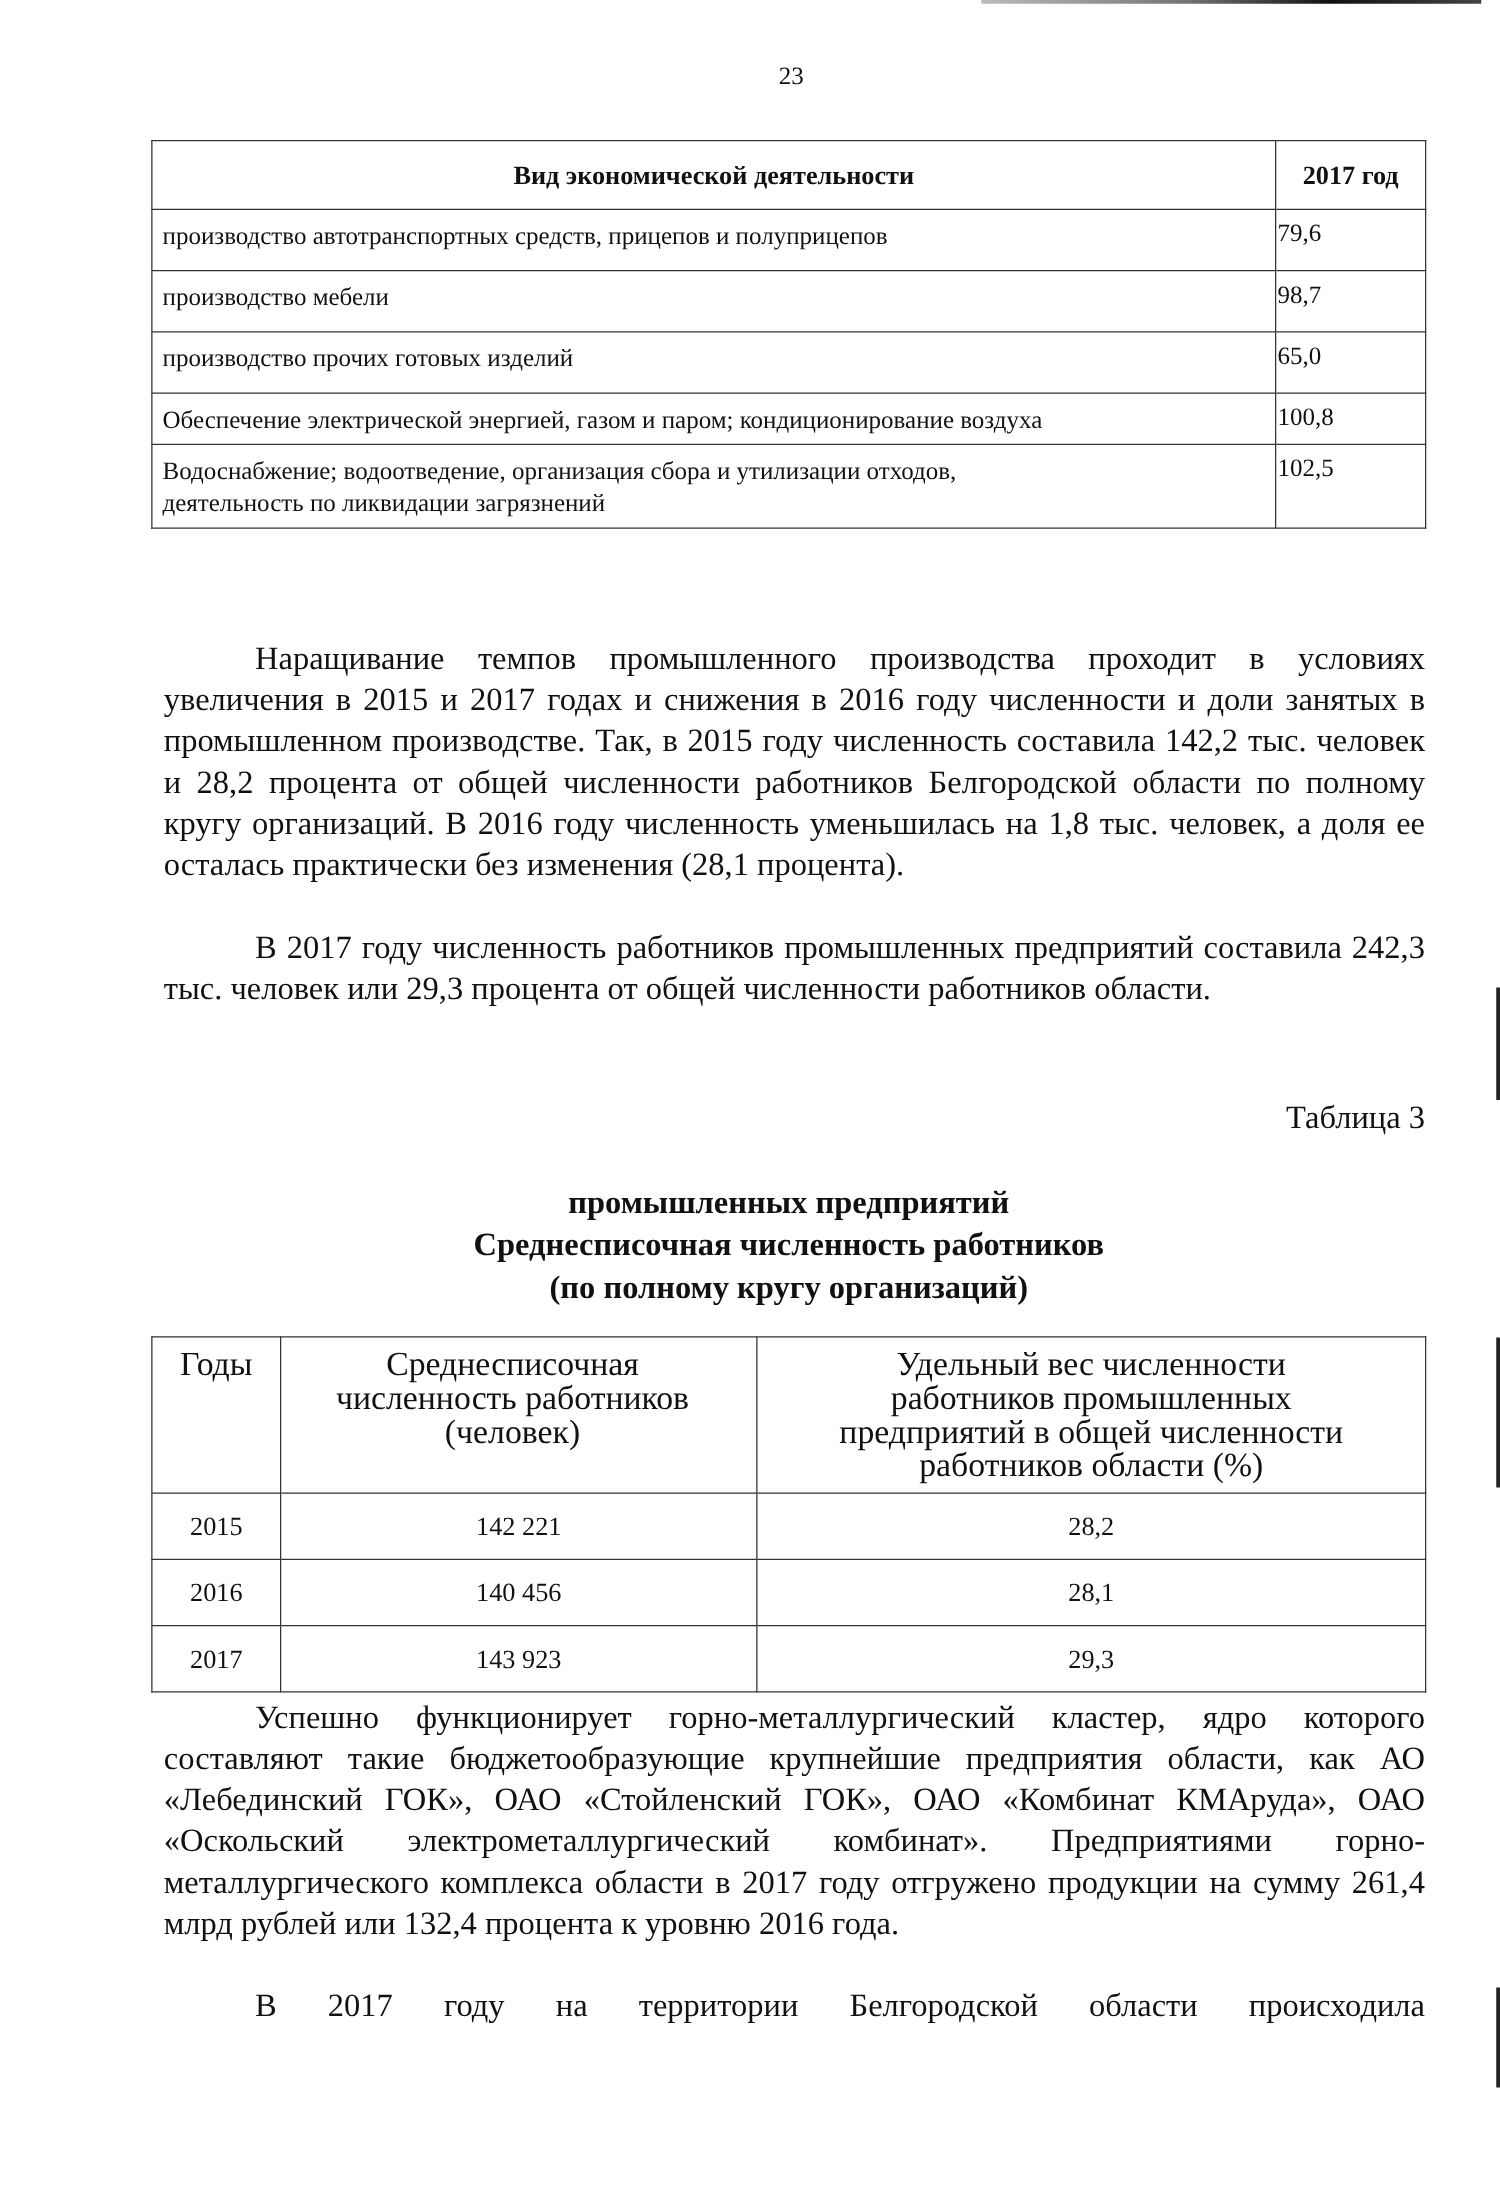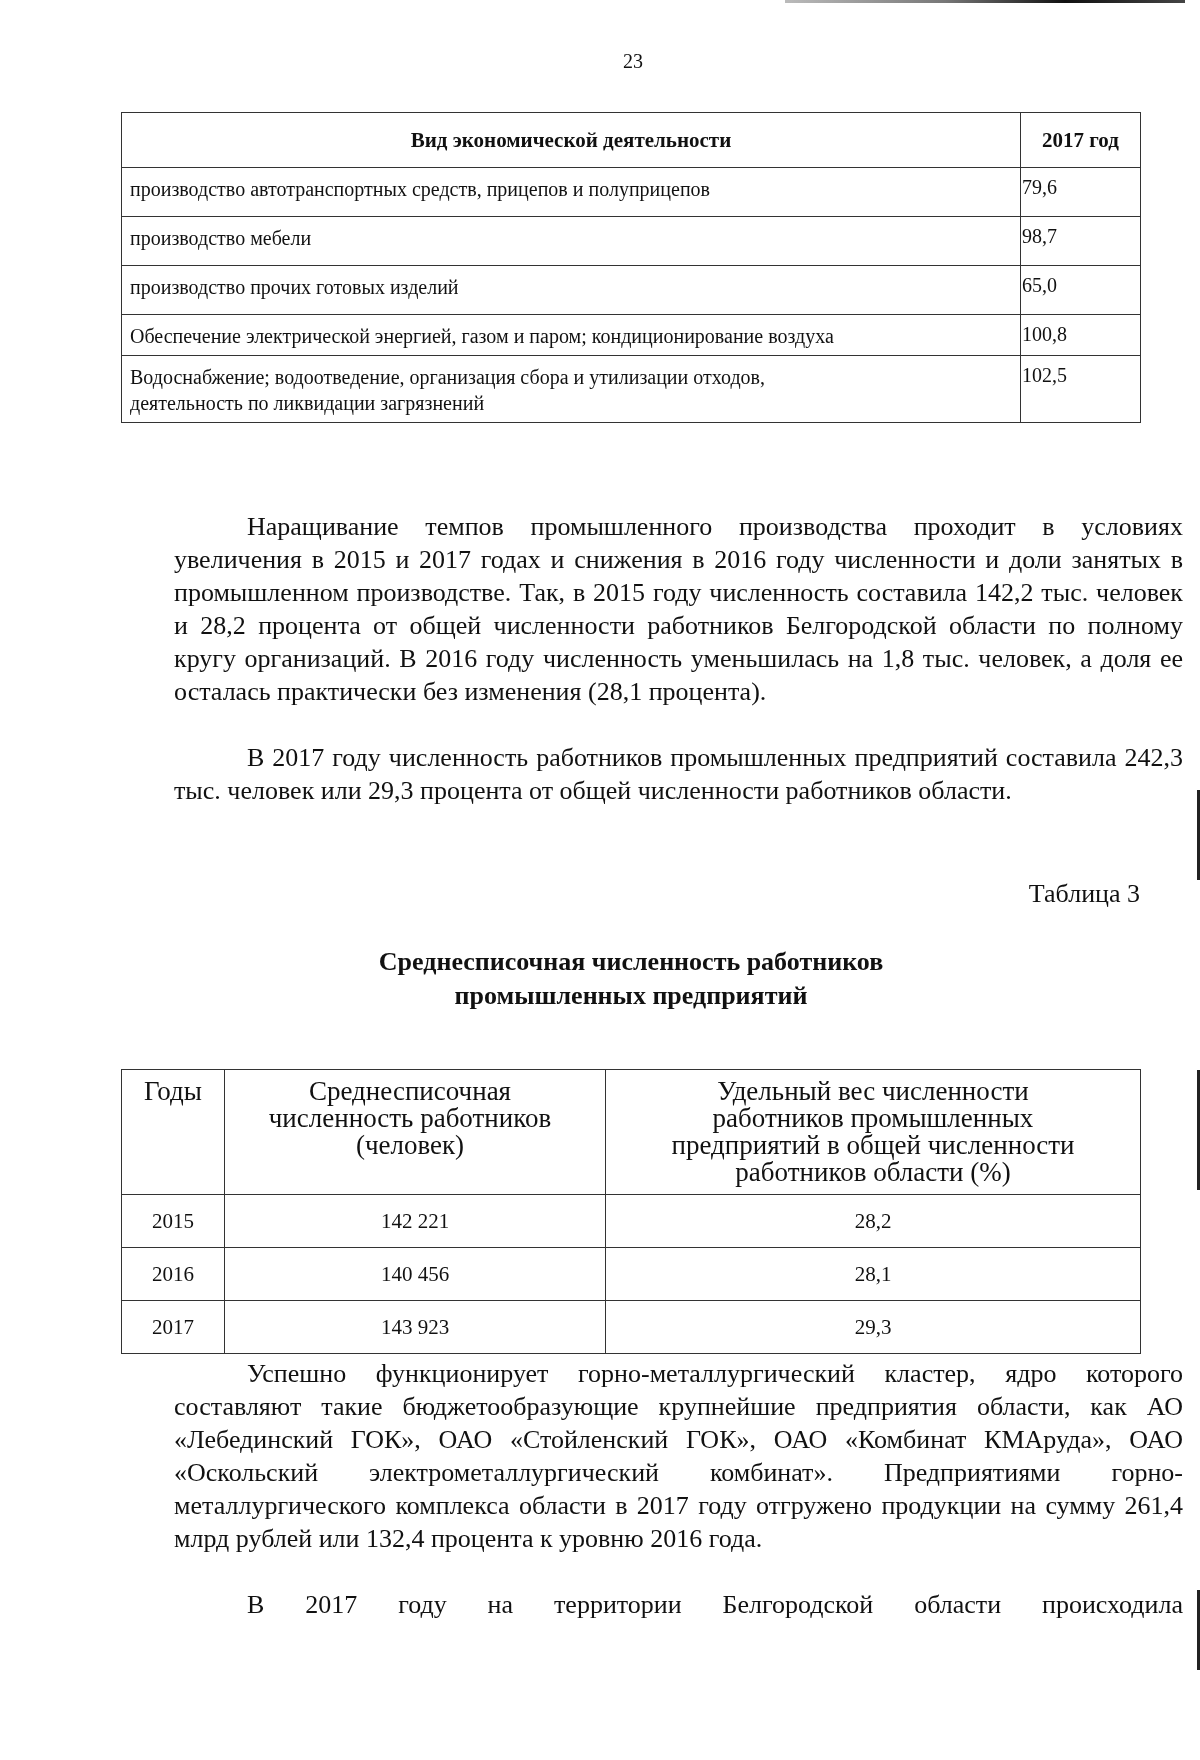--- a/index.html
+++ b/index.html
@@ -21,21 +21,21 @@
   table { border-collapse: collapse; position: absolute; }
   td, th { border: 1.5px solid #333; }
   
   #t1 { left: 121px; top: 112px; width: 1020px; font-size: 20px; padding-left: 24px; }
   #t1 th { font-weight: bold; height: 52px; font-size: 21px; }
   #t1 td.label { padding: 8px 8px 6px 8px; line-height: 26px; vertical-align: top; }
   #t1 td.val { text-align: left; vertical-align: top; padding-top: 8px; width: 117px; }
   #t1 tr.r1 td { height: 34px; }
   .para {
     position: absolute; left: 131px; width: 1009px;
-    font-size: 26px; line-height: 33px; text-align: justify; margin-left: 43px;
+    font-size: 26px; line-height: 33px; text-align: justify;
   }
   .para .ind { display: inline-block; width: 73px; }
   .table-label {
     position: absolute; top: 879px; right: 60px; font-size: 26px;
   }
   .table-title {
     position: absolute; top: 945px; left: 121px; width: 1020px; text-align: center;
     font-size: 26px; font-weight: bold; line-height: 34px;
   }
   #t2 { left: 121px; top: 1069px; width: 1020px; font-size: 21px; }
@@ -86,22 +86,23 @@
 <div class="para" style="top:510px;">
   <span class="ind"></span><span>Наращивание темпов промышленного производства проходит в условиях увеличения в 2015 и 2017 годах и снижения в 2016 году численности и доли занятых в промышленном производстве. Так, в 2015 году численность составила 142,2 тыс. человек и 28,2 процента от общей численности работников Белгородской области по полному кругу организаций. В 2016 году численность уменьшилась на 1,8 тыс. человек, а доля ее осталась практически без изменения (28,1 процента).</span>
 </div>
 <div class="para" style="top:741px;">
   <span class="ind"></span><span>В 2017 году численность работников промышленных предприятий составила 242,3 тыс. человек или 29,3 процента от общей численности работников области.</span>
 </div>
 
 <div class="table-label">Таблица 3</div>
 
 <div class="table-title">
+  <div>промышленных предприятий</div>
   <div>Среднесписочная численность работников</div>
-  <div>промышленных предприятий</div>
+  <div>(по полному кругу организаций)</div>
 </div>
 
 <table id="t2">
   <thead>
     <tr>
       <th style="width:90px;">Годы</th>
       <th style="width:310px;padding-left:30px;padding-right:40px;">Среднесписочная численность работников (человек)</th>
       <th style="padding-left:50px;padding-right:50px;">Удельный вес численности работников промышленных предприятий в общей численности работников области (%)</th>
     </tr>
   </thead>

